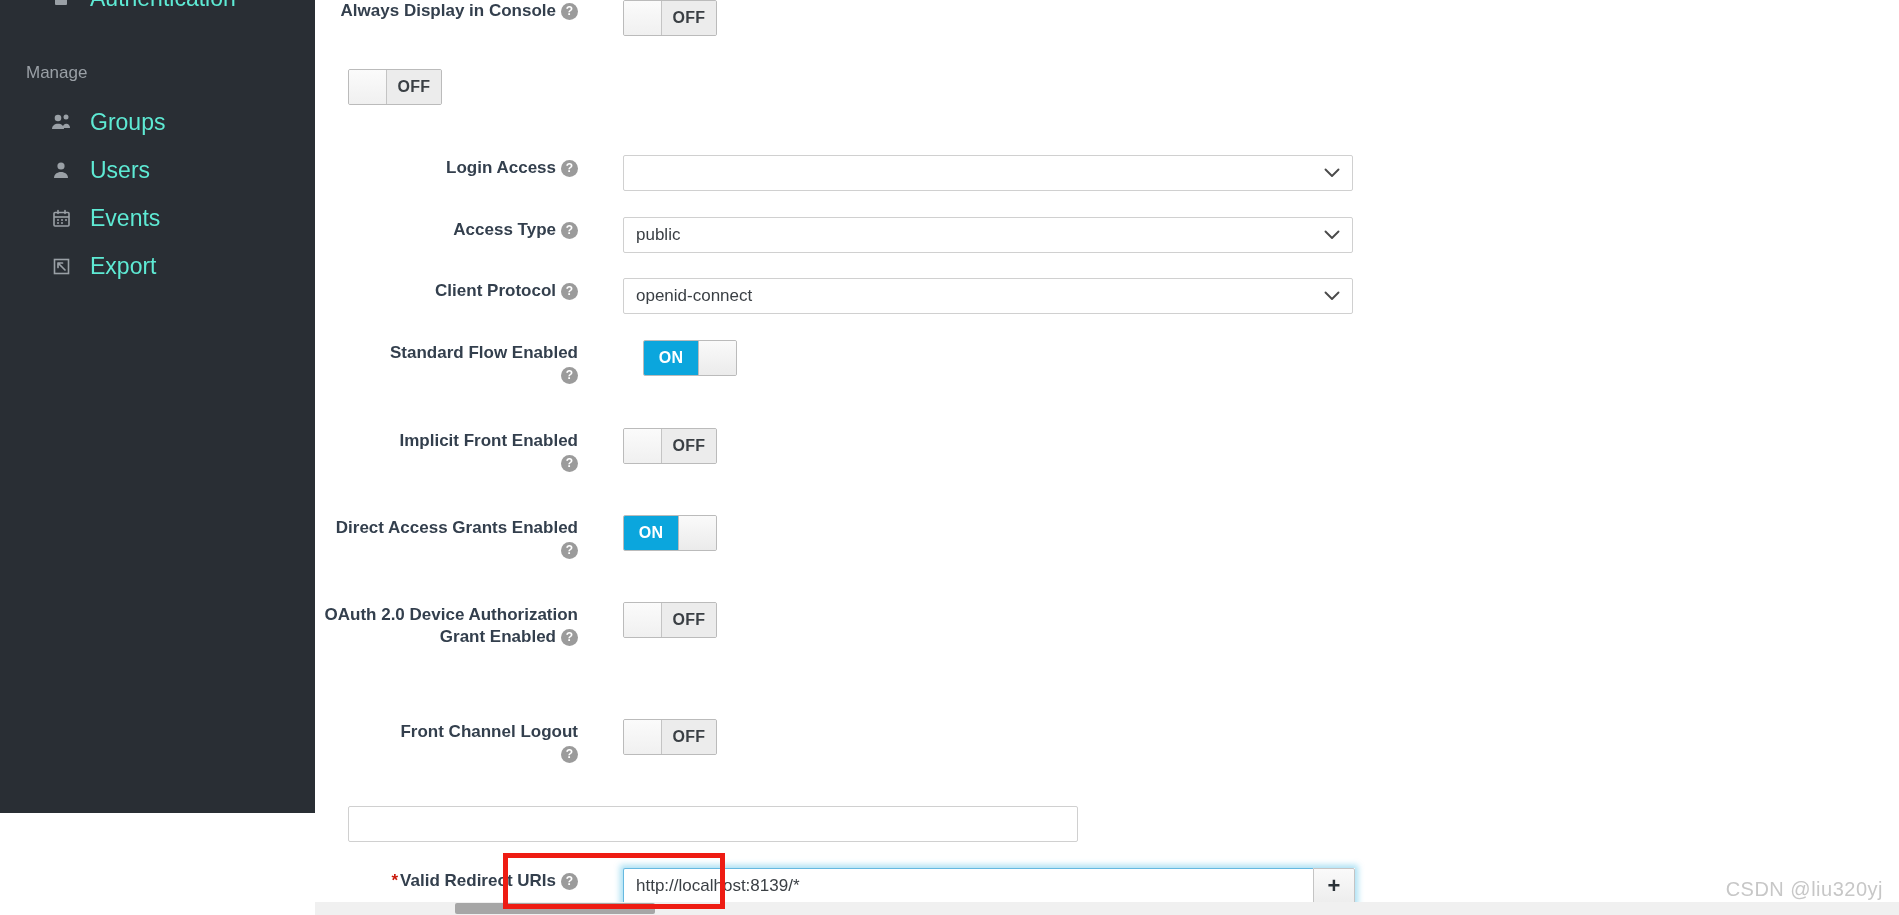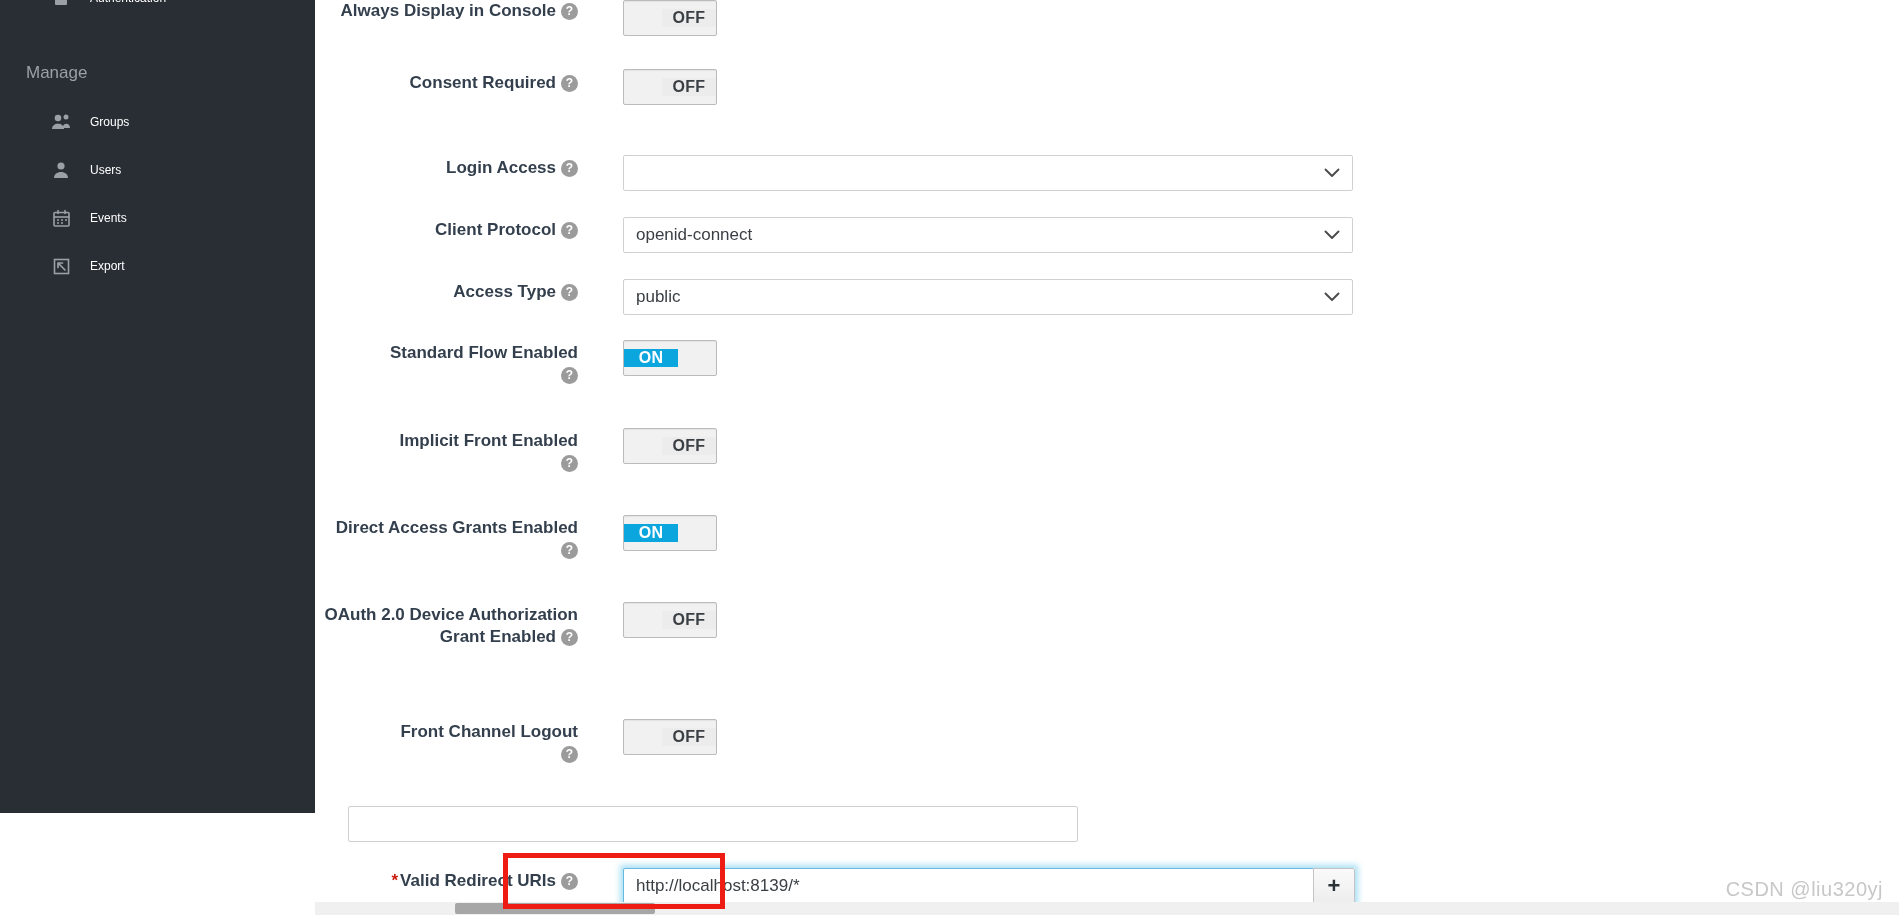--- a/index.html
+++ b/index.html
@@ -16,22 +16,22 @@
     width: 315px; height: 813px;
     background: #292e34;
     flex: 0 0 315px;
     position: relative;
     overflow: hidden;
   }
   .nav-item {
     display: flex; align-items: center;
     height: 48px;
     padding-left: 48px;
-    color: #ffffff;
-    font-size: 12px;
+    color: #5eead4;
+    font-size: 23px;
     cursor: pointer;
   }
   .nav-item.cut { margin-top: -26px; }
   .nav-ico {
     width: 26px; height: 22px;
     margin-right: 16px;
     display: flex; align-items: center; justify-content: center;
     color: #9aa0a6;
     flex: 0 0 26px;
   }
@@ -97,21 +97,20 @@
   
   .toggle {
     display: inline-flex;
     width: 94px; height: 36px;
     border: 1px solid #bbb;
     border-radius: 2px;
     overflow: hidden;
     cursor: pointer;
     background: #f1f1f1;
     box-shadow: inset 0 1px 1px rgba(0,0,0,.06);
-    align-items: center;
   }
   .toggle .t-txt {
     flex: 1 1 auto;
     display: flex; align-items: center; justify-content: center;
     font-size: 16px; font-weight: bold;
     letter-spacing: .3px;
   }
   .toggle .t-knob {
     width: 38px; flex: 0 0 38px;
     background: linear-gradient(#fafafa,#ebebeb);
@@ -290,21 +289,20 @@
         <div class="lbl" style="padding-top:0;"><span>Always Display in Console</span><span class="help">?</span></div>
         <div class="ctl" style="padding-top:0;">
           <div class="toggle off">
             <span class="t-knob"></span>
             <span class="t-txt">OFF</span>
           </div>
         </div>
       </div>
 
       <div class="row" style="height:88px;">
-        <div class="lbl" style="padding-top:8px;"><span>Consent Required</span><span class="help">?</span></div>
         <div class="ctl" style="padding-top:5px;">
           <div class="toggle off">
             <span class="t-knob"></span>
             <span class="t-txt">OFF</span>
           </div>
         </div>
       </div>
 
       <div class="row" style="height:62px;">
         <div class="lbl" style="padding-top:5px;"><span>Login Access</span><span class="help">?</span></div>
@@ -313,49 +311,49 @@
             <span></span>
             <span class="chev">
               <svg width="16" height="10" viewBox="0 0 16 10">
                   <path d="M1.5 1.5L8 8l6.5-6.5" stroke="#4a4a4a" stroke-width="1.9" fill="none" stroke-linecap="round" stroke-linejoin="round"></path>
                 </svg>
             </span>
           </div>
         </div>
       </div>
 
+      <div class="row" style="height:61px;">
+        <div class="lbl" style="padding-top:5px;"><span>Access Type</span><span class="help">?</span></div>
+        <div class="ctl" style="padding-top:3px;">
+          <div class="sel">
+            <span>public</span>
+            <span class="chev">
+              <svg width="16" height="10" viewBox="0 0 16 10">
+                  <path d="M1.5 1.5L8 8l6.5-6.5" stroke="#4a4a4a" stroke-width="1.9" fill="none" stroke-linecap="round" stroke-linejoin="round"></path>
+                </svg>
+            </span>
+          </div>
+        </div>
+      </div>
+
       <div class="row" style="height:62px;">
         <div class="lbl" style="padding-top:5px;"><span>Client Protocol</span><span class="help">?</span></div>
         <div class="ctl" style="padding-top:3px;">
           <div class="sel">
             <span>openid-connect</span>
             <span class="chev">
               <svg width="16" height="10" viewBox="0 0 16 10">
                   <path d="M1.5 1.5L8 8l6.5-6.5" stroke="#4a4a4a" stroke-width="1.9" fill="none" stroke-linecap="round" stroke-linejoin="round"></path>
                 </svg>
             </span>
           </div>
         </div>
       </div>
 
-      <div class="row" style="height:61px;">
-        <div class="lbl" style="padding-top:5px;"><span>Access Type</span><span class="help">?</span></div>
-        <div class="ctl" style="padding-top:3px;">
-          <div class="sel">
-            <span>public</span>
-            <span class="chev">
-              <svg width="16" height="10" viewBox="0 0 16 10">
-                  <path d="M1.5 1.5L8 8l6.5-6.5" stroke="#4a4a4a" stroke-width="1.9" fill="none" stroke-linecap="round" stroke-linejoin="round"></path>
-                </svg>
-            </span>
-          </div>
-        </div>
-      </div>
-
-      <div class="row" style="height:88px;">
+      <div class="row" style="height:88px;gap:20px;">
         <div class="lbl" style="padding-top:5px;"><span>Standard Flow Enabled</span><br><span class="help">?</span></div>
         <div class="ctl" style="padding-top:3px;">
           <div class="toggle on">
             <span class="t-txt">ON</span>
             <span class="t-knob"></span>
           </div>
         </div>
       </div>
 
       <div class="row" style="height:87px;">

